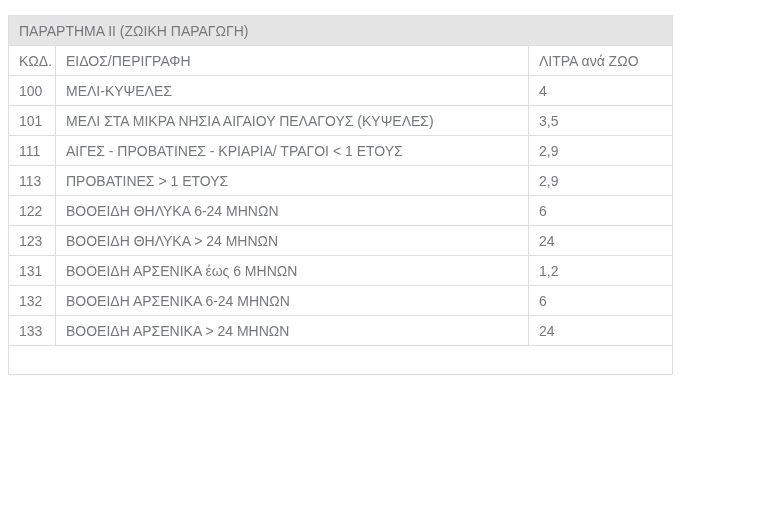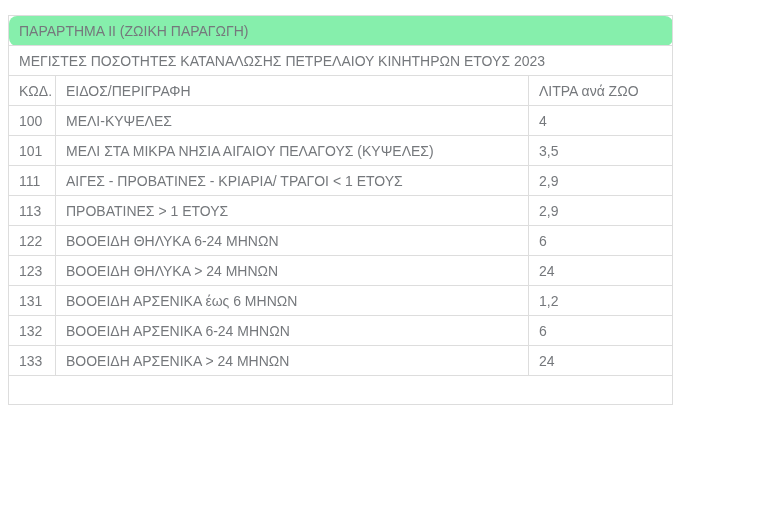--- a/index.html
+++ b/index.html
@@ -38,44 +38,40 @@
     vertical-align: middle;
     text-align: left;
     font-weight: 400;
     white-space: nowrap;
     overflow: hidden;
   }
   .col-code  { width: 47px; margin-top: 40px;  }
   .col-description { width: 473px; }
   .col-liters { width: 144px; }
   tr.title-row td {
-    background: #86efac;
-    border-radius: 8px;
+    background: #e5e5e5;
   }
   tr.empty-row td {
     height: 29px;
   }
 </style>
 </head>
 <body>
 
 <div class="page">
   <div class="table-wrap">
     <table class="annex">
       <colgroup>
         <col class="col-code">
         <col class="col-description">
         <col class="col-liters">
       </colgroup>
       <tbody>
         <tr class="title-row">
           <td colspan="3">ΠΑΡΑΡΤΗΜΑ ΙΙ (ΖΩΙΚΗ ΠΑΡΑΓΩΓΗ)</td>
-        </tr>
-        <tr>
-          <td colspan="3">ΜΕΓΙΣΤΕΣ ΠΟΣΟΤΗΤΕΣ ΚΑΤΑΝΑΛΩΣΗΣ ΠΕΤΡΕΛΑΙΟΥ ΚΙΝΗΤΗΡΩΝ ΕΤΟΥΣ 2023</td>
         </tr>
         <tr>
           <td class="col-code">ΚΩΔ.</td>
           <td class="col-description">ΕΙΔΟΣ/ΠΕΡΙΓΡΑΦΗ</td>
           <td class="col-liters">ΛΙΤΡΑ ανά ΖΩΟ</td>
         </tr>
       </tbody>
       <tbody>
 
       <tr>

